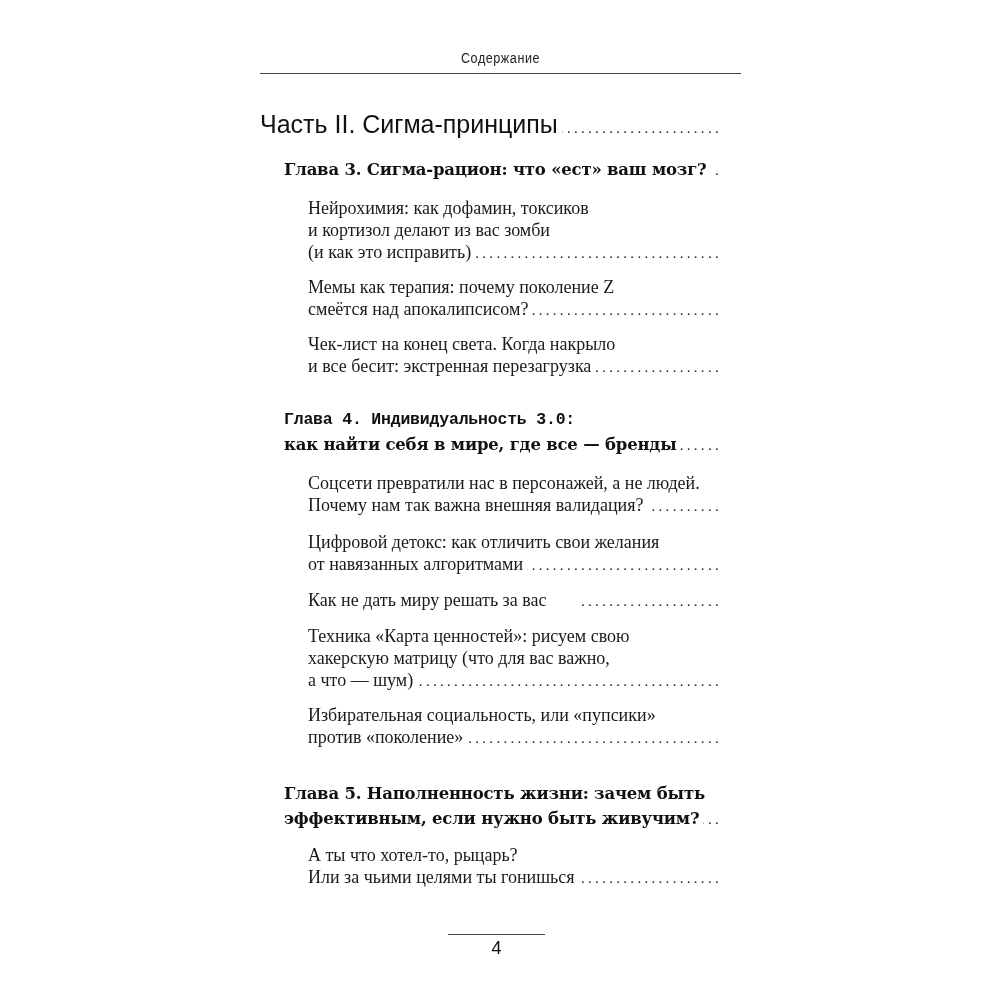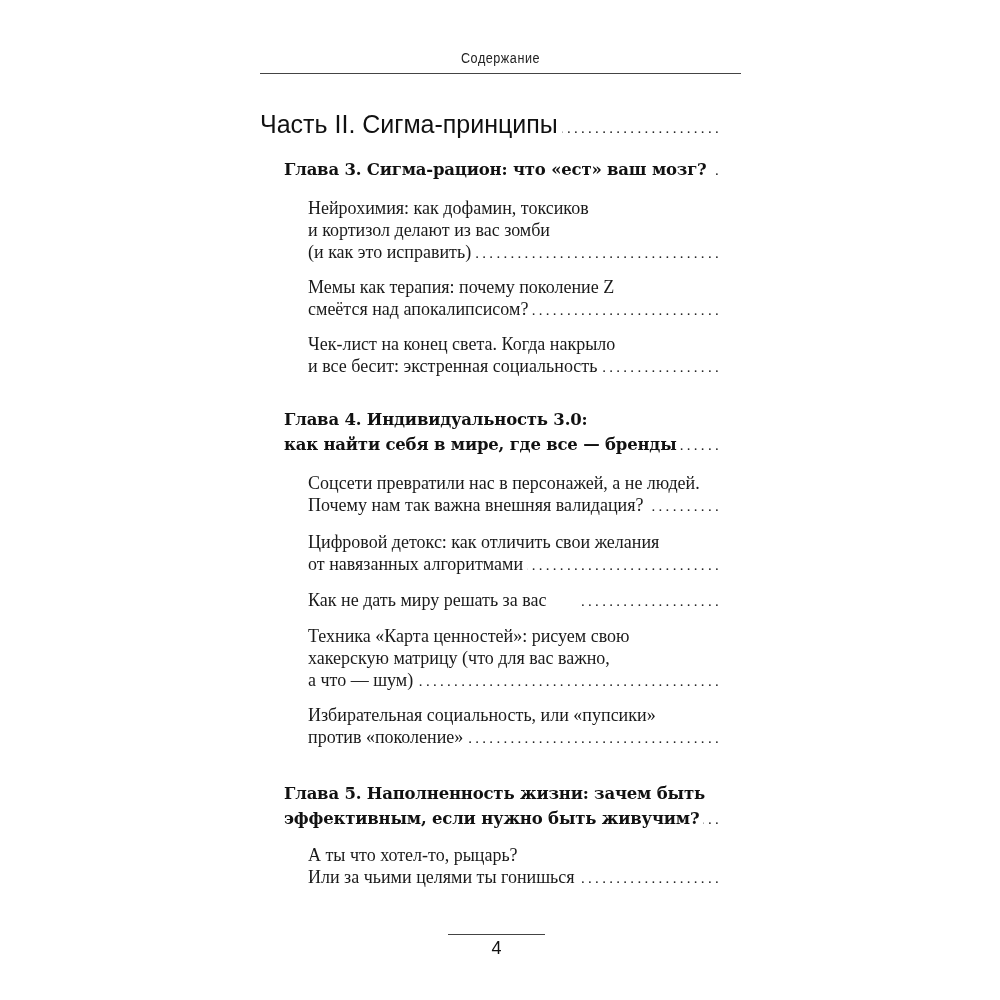--- a/index.html
+++ b/index.html
@@ -137,25 +137,25 @@
   </div>
   <div class="toc-line section" style="top:299px;">
     <span>смеётся над апокалипсисом?</span>
     <span class="leader">........................................................................</span>
   </div>
 
   <div class="toc-line section" style="top:334px;">
     <span>Чек-лист на конец света. Когда накрыло</span>
   </div>
   <div class="toc-line section" style="top:356px;">
-    <span>и все бесит: экстренная социальность</span>
-    <span class="leader">........................................................................</span>
-  </div>
-
-  <div class="toc-line chapter" style="top:410px;">
+    <span>и все бесит: экстренная перезагрузка</span>
+    <span class="leader">........................................................................</span>
+  </div>
+
+  <div class="toc-line chapter" style="top:410px;font-family:Liberation Mono, monospace;">
     <span>Глава 4. Индивидуальность 3.0:</span>
   </div>
   <div class="toc-line chapter" style="top:435px;">
     <span>как найти себя в мире, где все — бренды</span>
     <span class="leader">........................................................................</span>
   </div>
 
   <div class="toc-line section" style="top:473px;">
     <span>Соцсети превратили нас в персонажей, а не людей.</span>
   </div>

